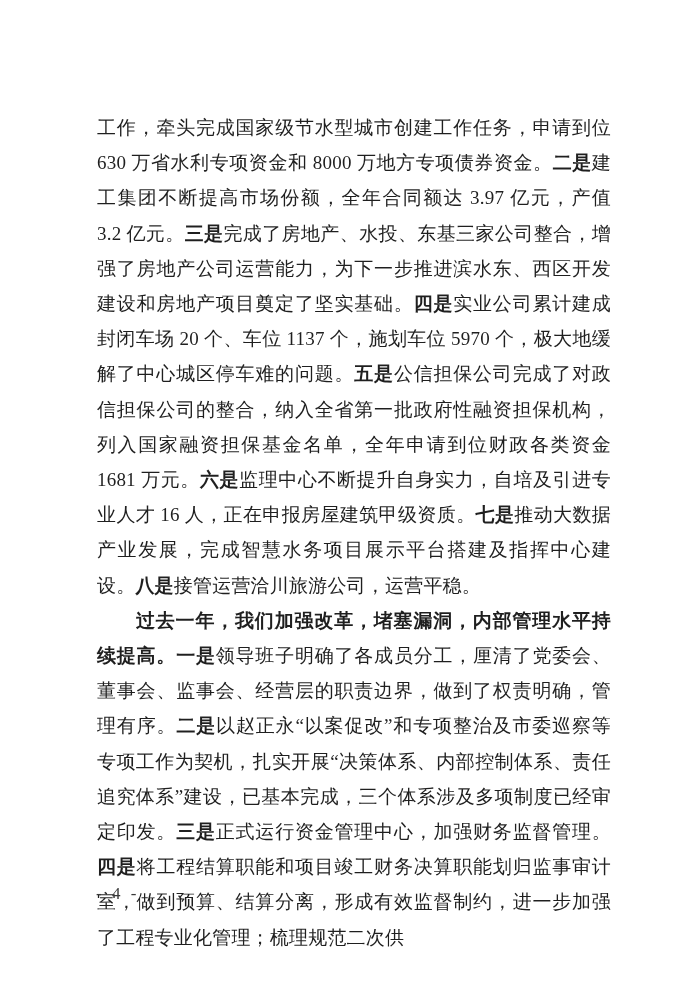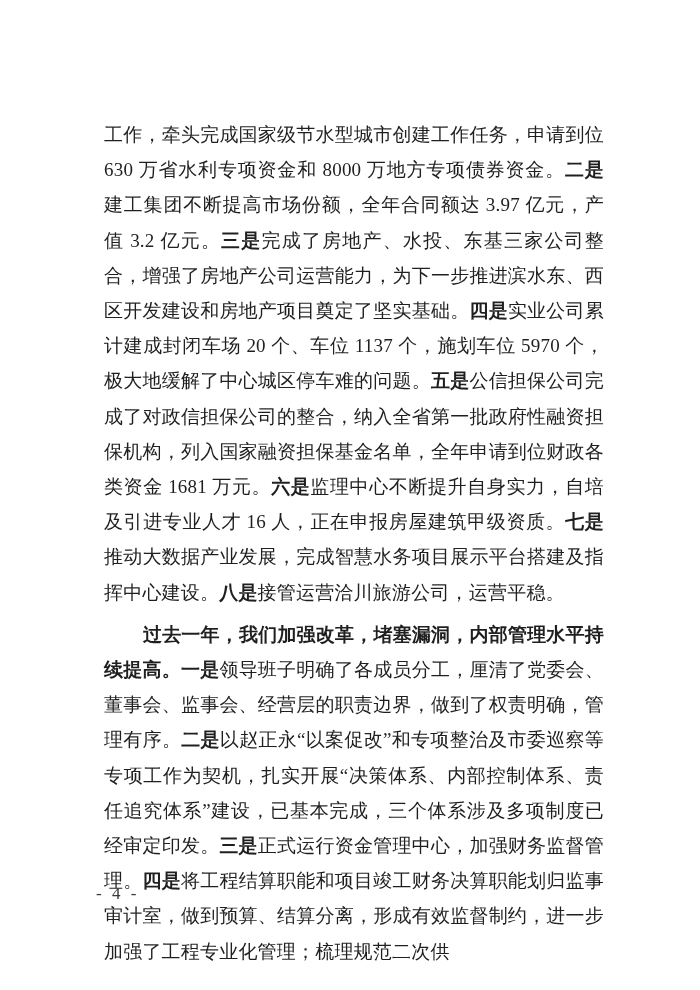--- a/index.html
+++ b/index.html
@@ -22,21 +22,21 @@
     top: 110px;
     width: 514px;
     font-size: 19px;
     line-height: 35.2px;
     color: #1f1f1f;
     text-align: justify;
     text-justify: inter-ideograph;
     letter-spacing: 0.2px;
   }
   .para {
-    margin: 7px;
+    margin: 0;
     padding: 0;
   }
   .para.indent {
     text-indent: 2.05em;
   }
   .seg {
     font-weight: normal;
   }
   .seg.bold {
     font-weight: 700;

